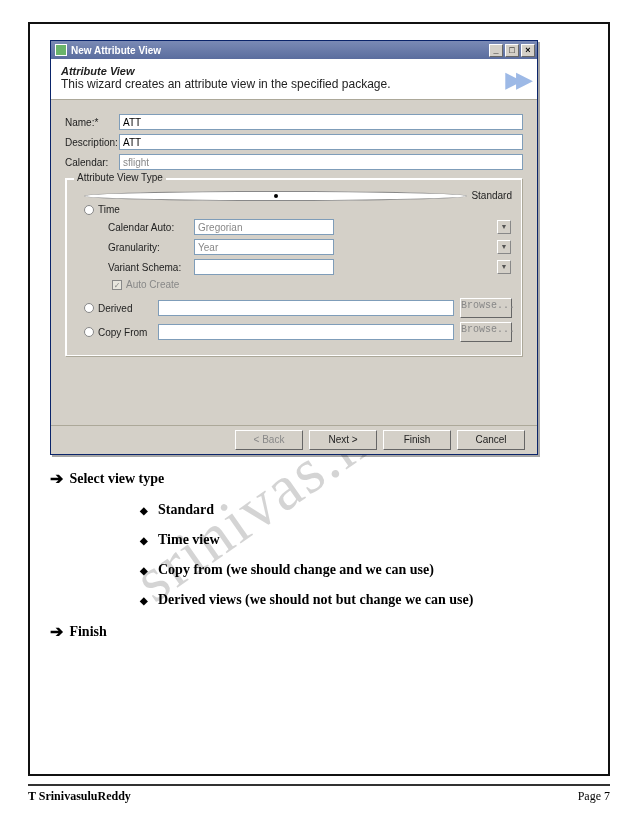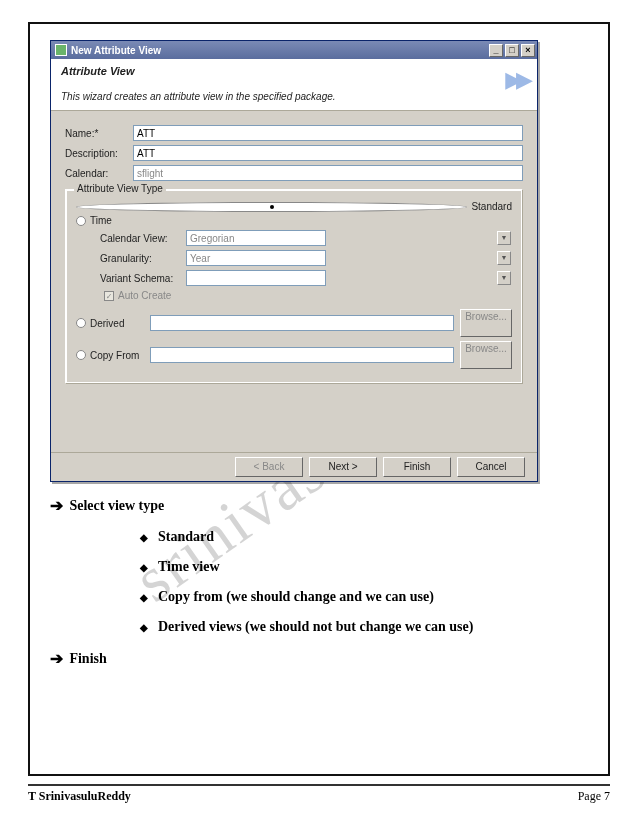--- a/index.html
+++ b/index.html
@@ -59,32 +59,32 @@
     line-height: 11px;
     text-align: center;
   }
   .dlg .header {
     background: #fff;
     padding: 6px 10px 8px 10px;
     border-bottom: 1px solid #aca899;
     position: relative;
   }
   .dlg .header .h1 { font-weight: bold; font-size: 11px; font-style: italic; }
-  .dlg .header .sub { margin-top: 14px; font-size: 10px; font-style: italic; }
+  .dlg .header .sub { margin-top: 0; font-size: 12px; }
   .dlg .header .arrow {
     position: absolute; right: 10px; top: 8px;
     font-size: 22px; color: #9db9e6;
     letter-spacing: -6px;
   }
   .dlg .body {
     padding: 10px 14px 8px 14px;
     background: #d4d0c8;
   }
   .row { display: flex; align-items: center; margin: 4px 0; }
-  .lbl { width: 68px; }
+  .lbl { width: 54px; }
   .txt, .sel {
     flex: 1;
     height: 16px;
     background: #fff;
     border: 1px solid #7f9db9;
     padding: 1px 3px;
     font: 10px Tahoma, Arial, sans-serif;
   }
   .txt.dis, .sel.dis { background: #ffffff; color: #888; }
   .sel-wrap { position: relative; flex: 1; }
@@ -96,21 +96,21 @@
     border-right-color: #888; border-bottom-color: #888;
     font-size: 7px; text-align: center; line-height: 12px;
     color: #555;
   }
   .grp {
     border: 1px solid #aca899;
     border-top-color: #fff;
     border-left-color: #fff;
     outline: 1px solid #fff;
     outline-offset: -2px;
-    padding: 8px 10px 10px 10px;
+    padding: 8px 10px 10px 18px;
     margin-top: 8px;
     position: relative;
   }
   .grp .legend {
     position: absolute; top: -7px; left: 8px;
     background: #d4d0c8;
     padding: 0 3px;
   }
   .radio { display: flex; align-items: center; gap: 4px; margin: 3px 0; }
   .radio .dot {
@@ -124,21 +124,21 @@
   .chk { display: flex; align-items: center; gap: 4px; margin-left: 4px; margin-top: 4px; color: #888; }
   .chk .box { width: 10px; height: 10px; background: #e8e6de; border: 1px solid #888; font-size: 8px; text-align: center; line-height: 9px; }
   .btn {
     width: 68px; height: 20px;
     background: #d4d0c8;
     border: 1px solid #fff;
     border-right-color: #666; border-bottom-color: #666;
     font: 10px Tahoma, Arial, sans-serif;
     text-align: center; line-height: 18px;
   }
-  .btn.small { width: 52px; height: 28px; line-height: 14px; color: #888; }
+  .btn.small { width: 52px; height: 20px; line-height: 14px; color: #888; font-family: Liberation Mono, monospace; }
   .btn.dis { color: #888; }
   .dlg-btns {
     display: flex; justify-content: flex-end; gap: 6px;
     padding: 4px 12px;
     border-top: 1px solid #aca899;
     background: #d4d0c8;
   }
   
   .notes { margin-top: 14px; font-size: 14px; }
   .arrow-line { display: flex; align-items: center; gap: 6px; margin: 10px 0 8px 0; font-weight: bold; }
@@ -217,21 +217,21 @@
           <span>Standard</span>
         </div>
 
         <div class="radio">
           <span class="dot"></span>
           <span>Time</span>
         </div>
 
         <div class="indent">
           <div class="row">
-            <span class="lbl">Calendar View:</span>
+            <span class="lbl">Calendar Auto:</span>
             <div class="sel-wrap">
               <input class="sel dis" readonly="" value="Gregorian" style="">
               <span class="caret">▼</span>
             </div>
           </div>
           <div class="row">
             <span class="lbl">Granularity:</span>
             <div class="sel-wrap">
               <input class="sel dis" readonly="" value="Year" style="">
               <span class="caret">▼</span>

